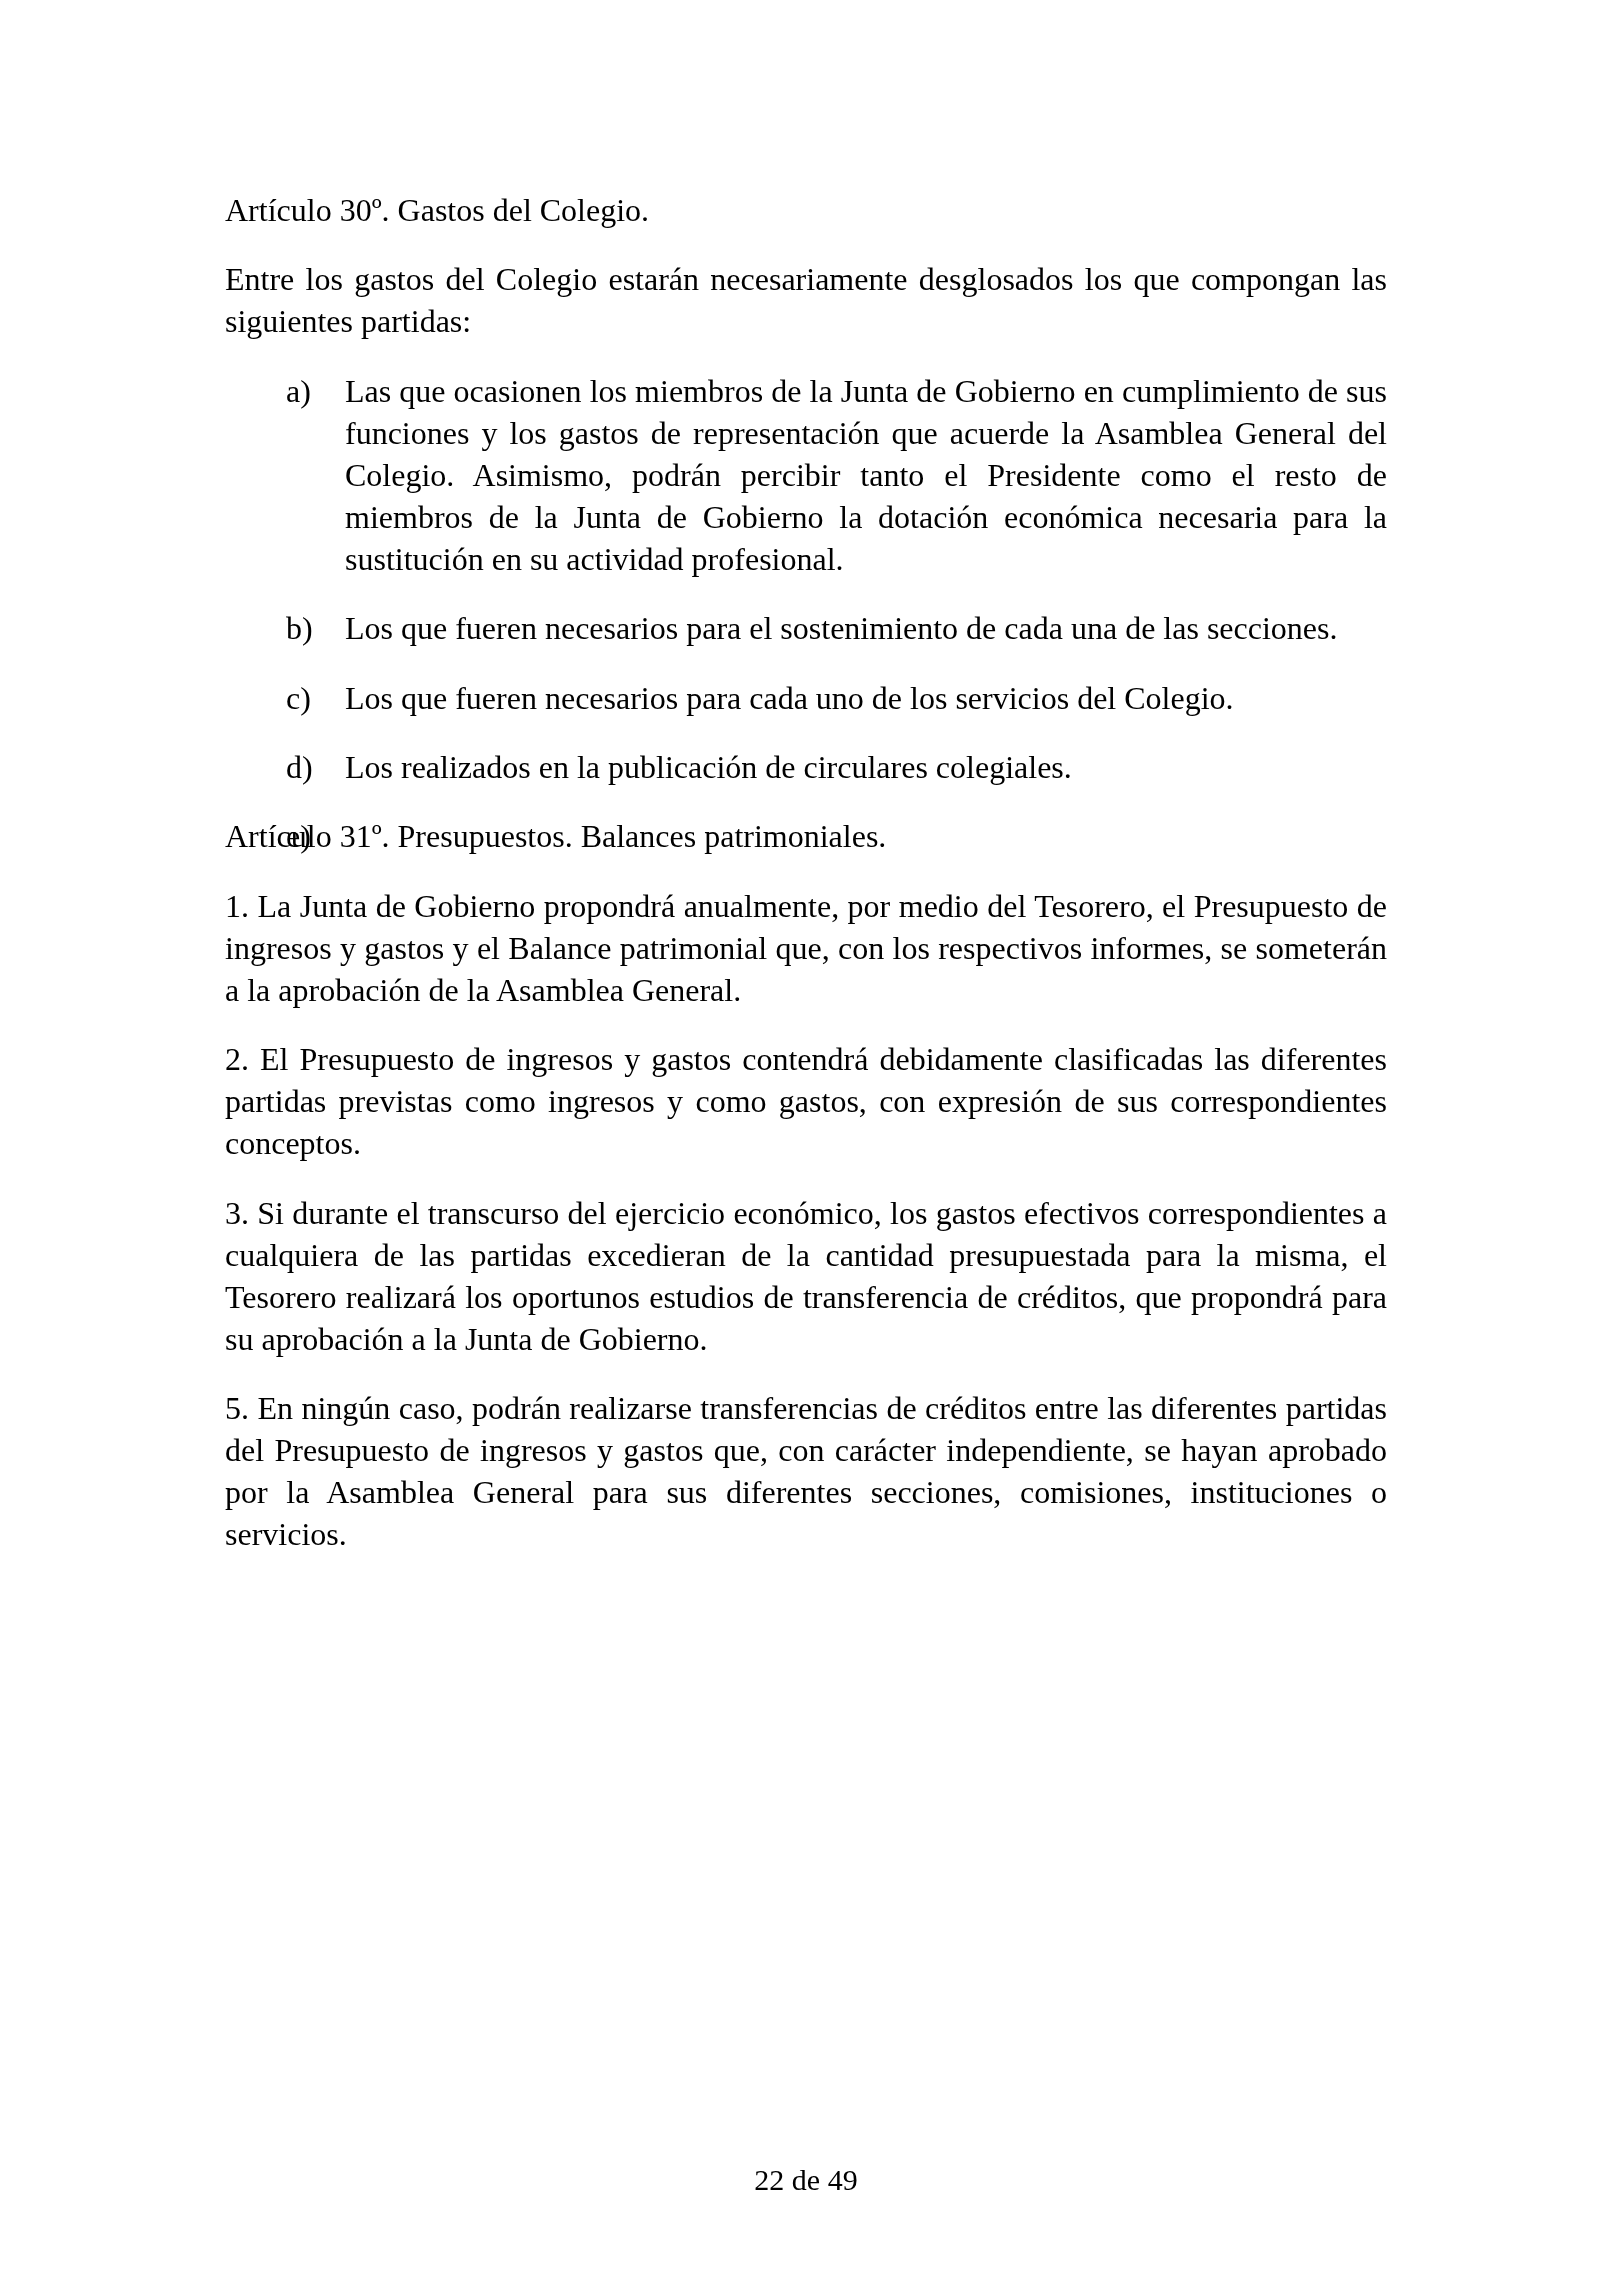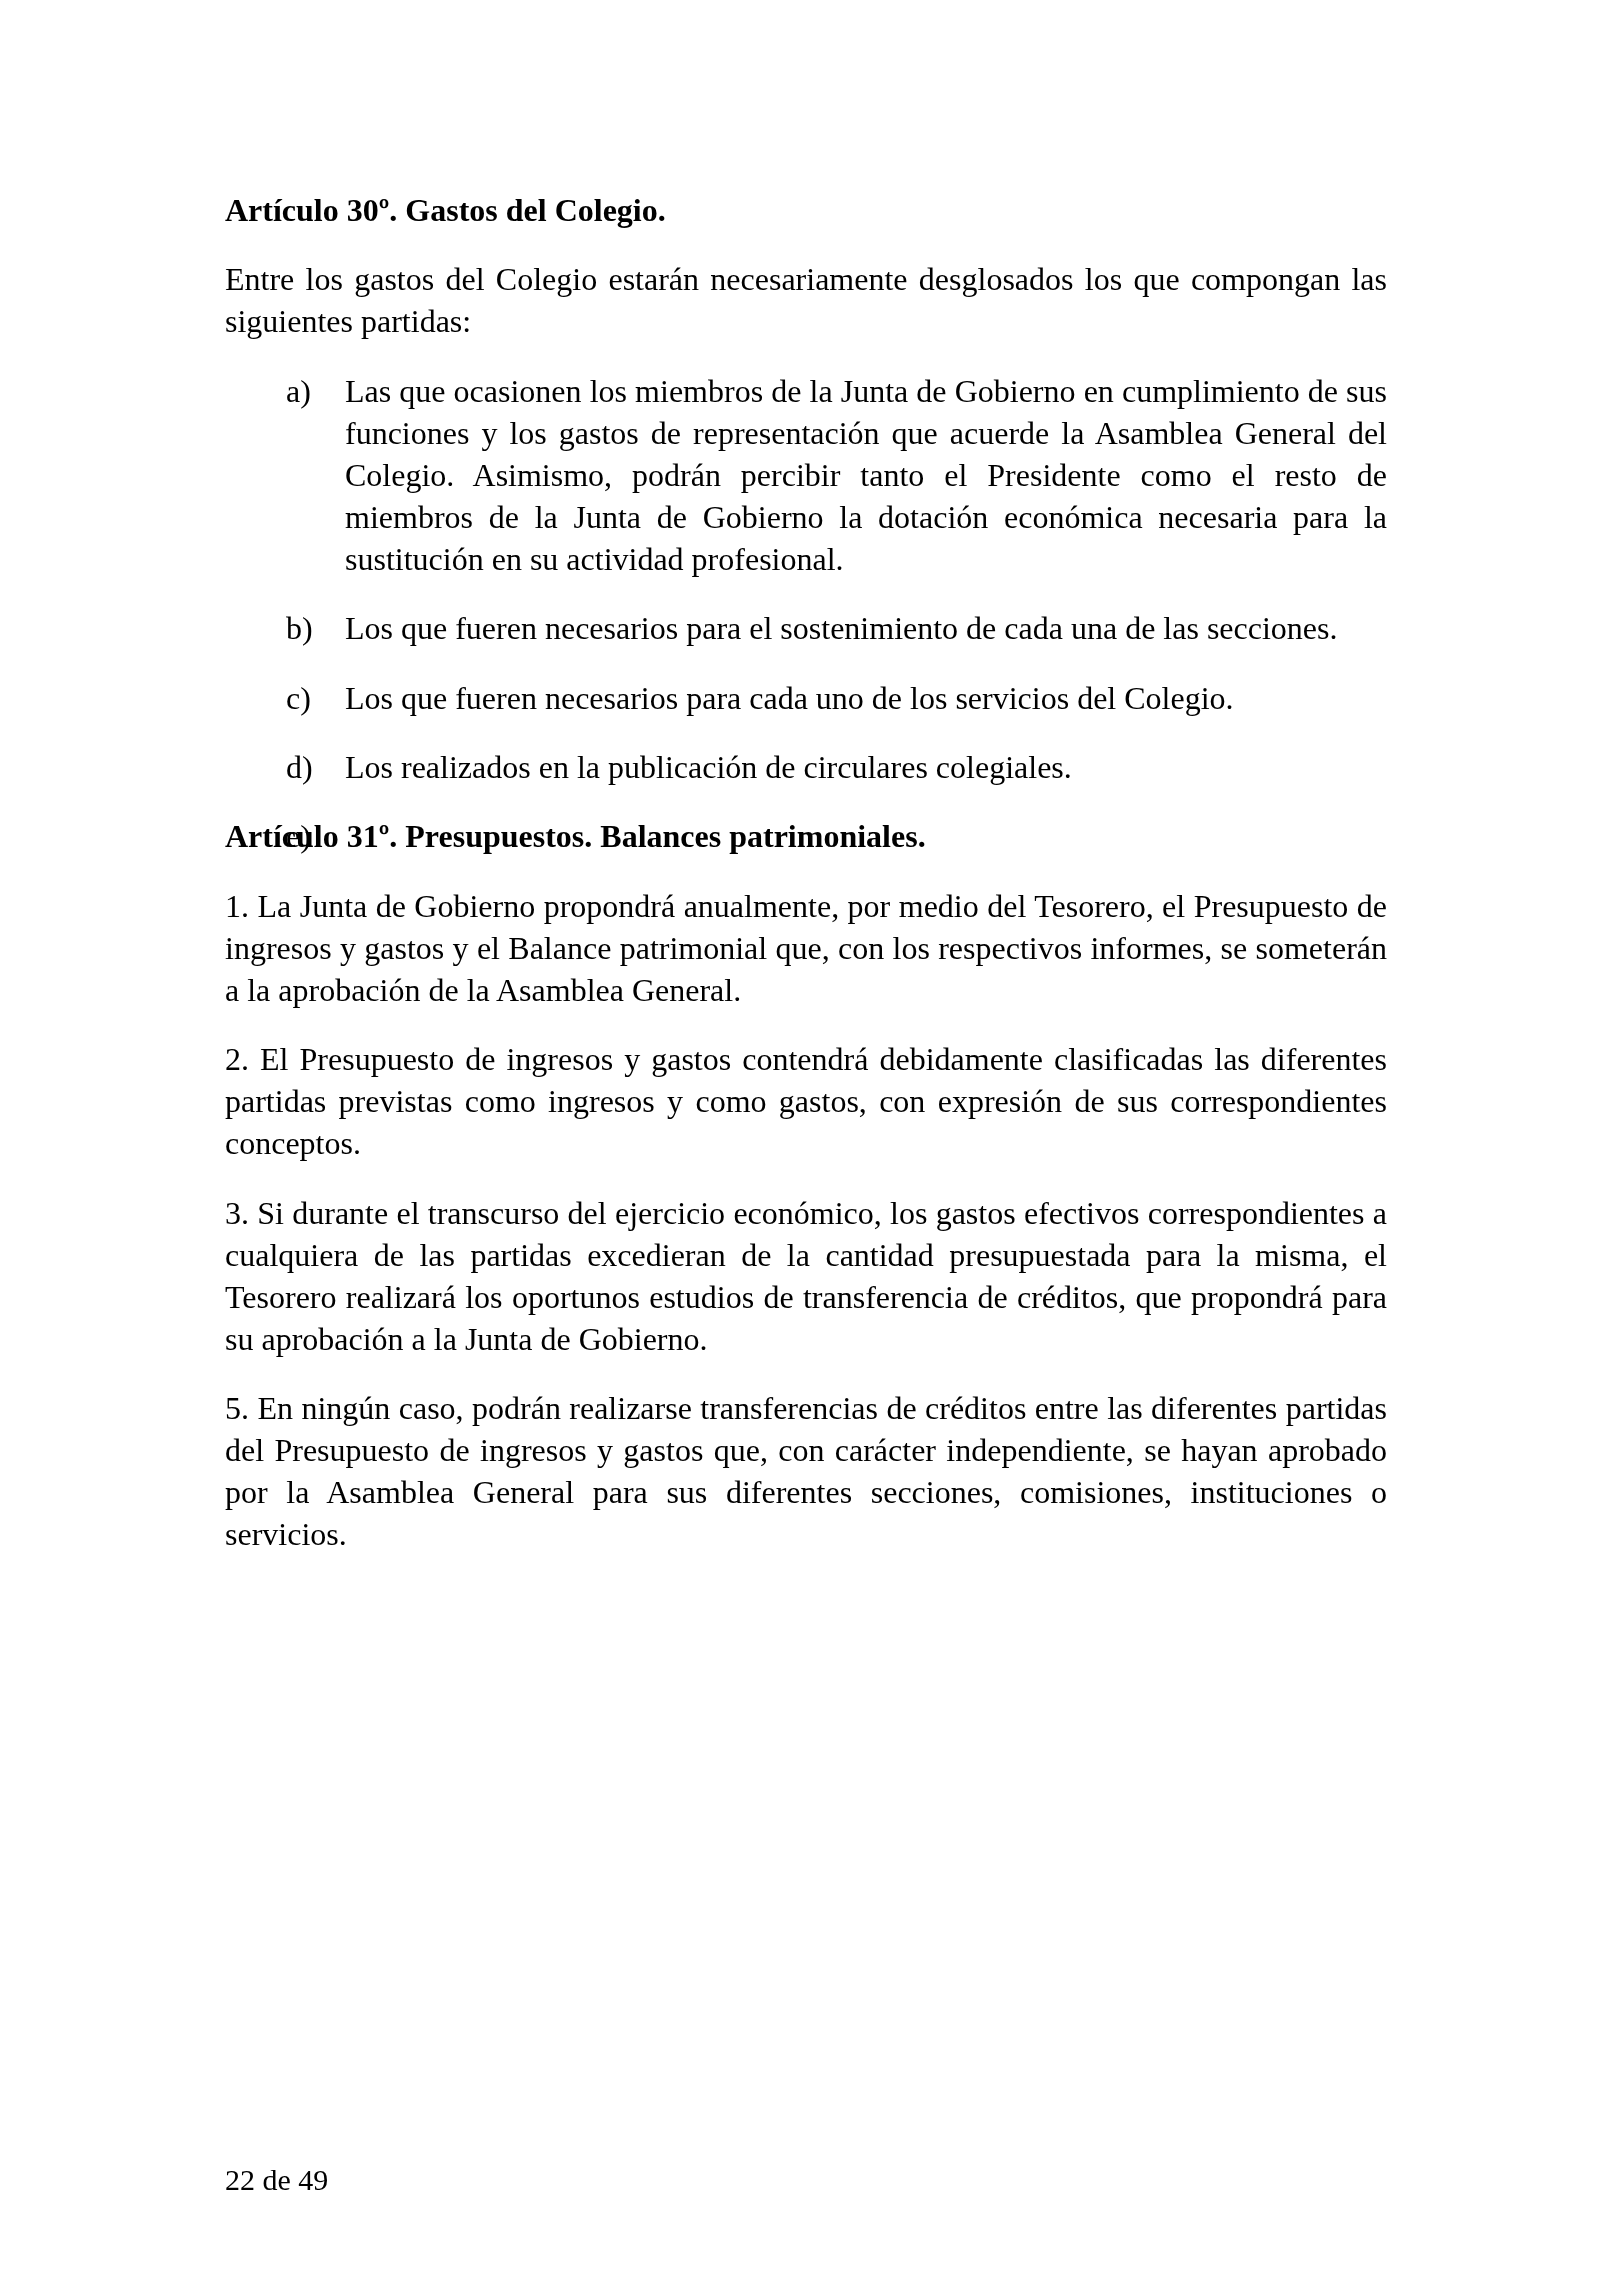--- a/index.html
+++ b/index.html
@@ -17,41 +17,42 @@
     top: 189px;
     width: 1162px;
   }
   .block {
     font-size: 32px;
     line-height: 42px;
     text-align: justify;
     margin: 0 0 27.4px 0;
   }
   .heading {
-    font-weight: bold;
+    font-weight: normal;
     text-align: left;
   }
   .list-item {
     position: relative;
     font-size: 32px;
     line-height: 42px;
     text-align: justify;
     padding-left: 120px;
     margin: 0 0 27.4px 0;
   }
   .list-item .marker {
     position: absolute;
     left: 61px;
     top: 0;
   }
   .page-footer {
     position: absolute;
     top: 2160px;
     left: 225px;
     width: 1162px;
+    text-align: center;
     font-size: 30px;
     line-height: 39px;
   }
 </style>
 </head>
 <body>
 
 <div class="text-column">
 
   <div class="block heading">Artículo 30º. Gastos del Colegio.</div>

